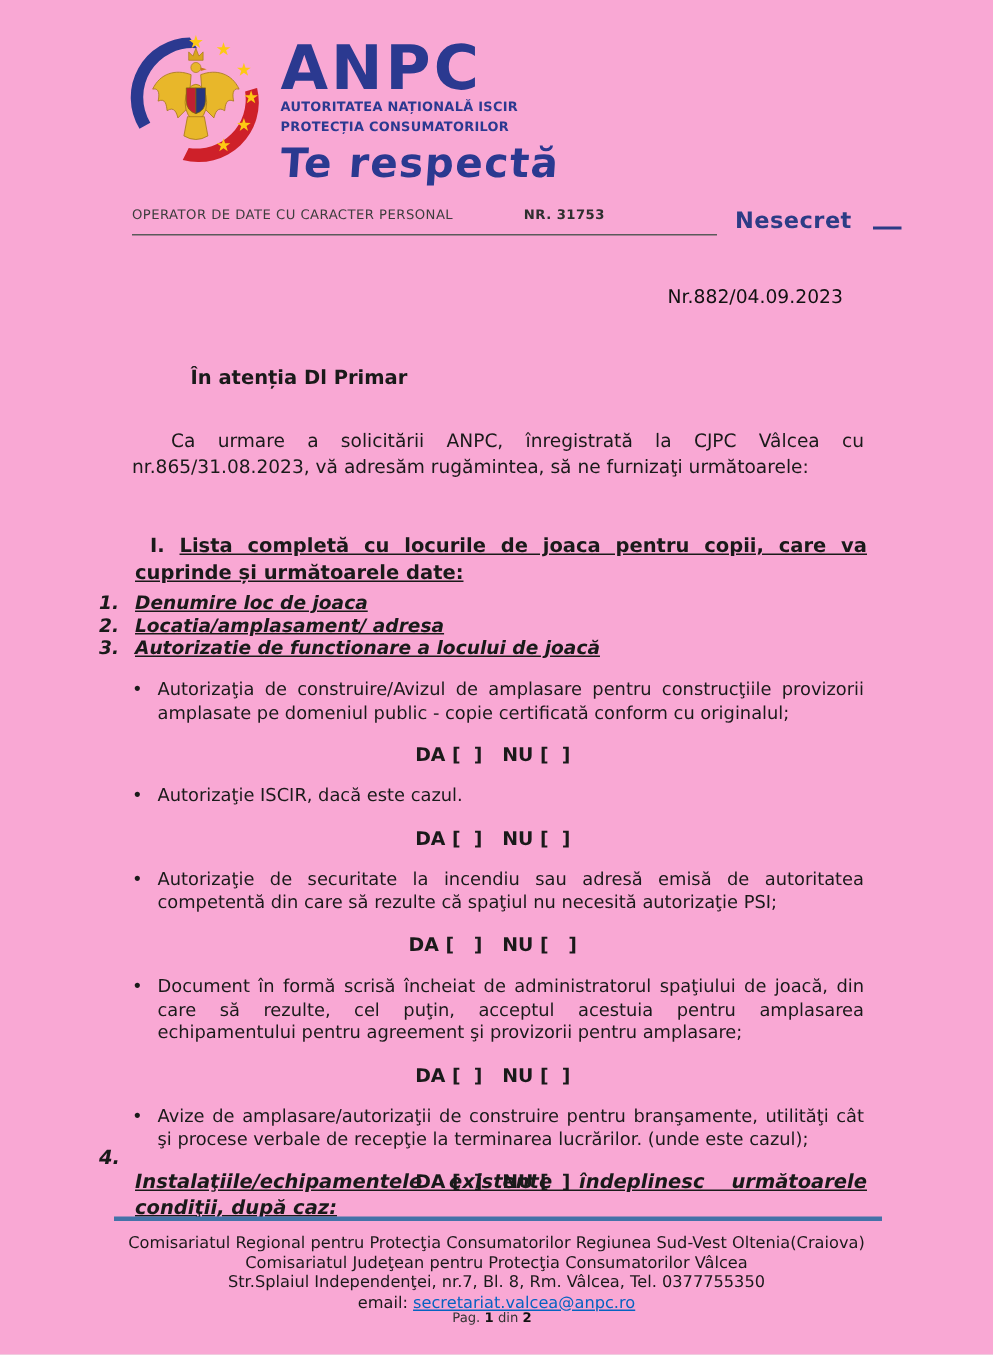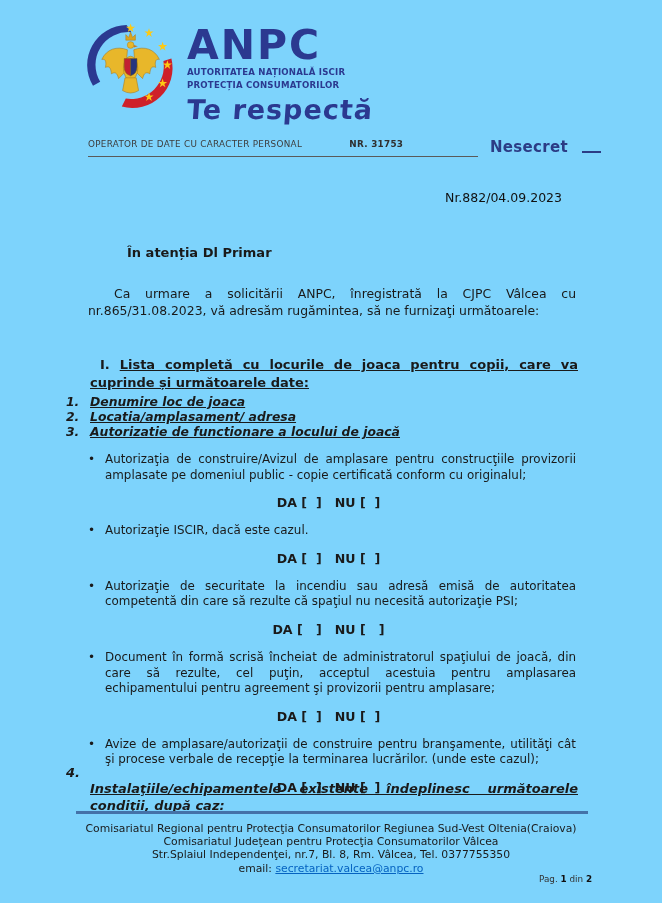--- a/index.html
+++ b/index.html
@@ -1,17 +1,17 @@
 <!DOCTYPE html>
 <html><head>
 <meta charset="utf-8">
 <style>
   html,body{margin:0;padding:0;background:#e8e8e8;}
   .page{
-    position:relative;width:662px;height:903px;background:#7dd3fc;
+    position:relative;width:662px;height:903px;background:#f9a8d4;
     font-family:"DejaVu Sans","Liberation Sans",sans-serif;color:#1a1a1a;
     overflow:hidden;margin:0 auto;
   }
   
   .logo{position:absolute;left:85px;top:14px;display:flex;align-items:flex-start;}
   .emblem{width:96px;height:102px;}
   .logo-text{margin-left:6px;padding-top:12px;}
   .logo-acronym{font-size:41px;font-weight:bold;color:#2b3990;letter-spacing:2px;line-height:38px;}
   .logo-sub{font-size:8.6px;font-weight:bold;color:#2b3990;letter-spacing:.2px;line-height:10px;margin-top:3px;}
   .logo-tagline{font-size:27px;font-weight:bold;color:#2b3990;margin-top:4px;transform:skewX(-4deg);letter-spacing:1px;}
@@ -36,21 +36,21 @@
   .bullet-dot{width:17px;flex:0 0 17px;font-size:12px;line-height:15.6px;}
   .bullet-text{flex:1;font-size:11.9px;line-height:15.6px;text-align:justify;}
   .danu{font-size:12.6px;font-weight:bold;white-space:pre;text-align:center;padding-right:24px;margin-top:12px;margin-left:17px;}
   .section4{position:absolute;left:66px;top:765px;width:512px;display:flex;font-size:13px;font-weight:bold;font-style:italic;line-height:16.5px;}
   .section4-num{width:24px;flex:0 0 24px;}
   .section4-text{flex:1;text-align:justify;text-decoration:underline;margin-top:16px;}
   
   .footer-rule{position:absolute;left:76px;top:811px;width:512px;height:2.5px;background:#4472a8;}
   .footer{position:absolute;left:0;top:822px;width:662px;text-align:center;font-size:10.8px;line-height:13.2px;color:#1a1a1a;}
   .footer-email-link{color:#0563c1;text-decoration:underline;cursor:pointer;}
-  .pag{position:absolute;left:0;top:874px;width:592px;text-align:right;font-size:8.8px;color:#333;}
+  .pag{position:absolute;left:0;top:874px;width:592px;text-align:center;font-size:8.8px;color:#333;padding-left:32px;}
   .pag b{color:#111;}
 </style>
 </head>
 <body>
 
 <div class="page">
 
   <div class="logo">
     <svg class="emblem" viewBox="0 0 120 112" aria-hidden="true">
       <defs>

